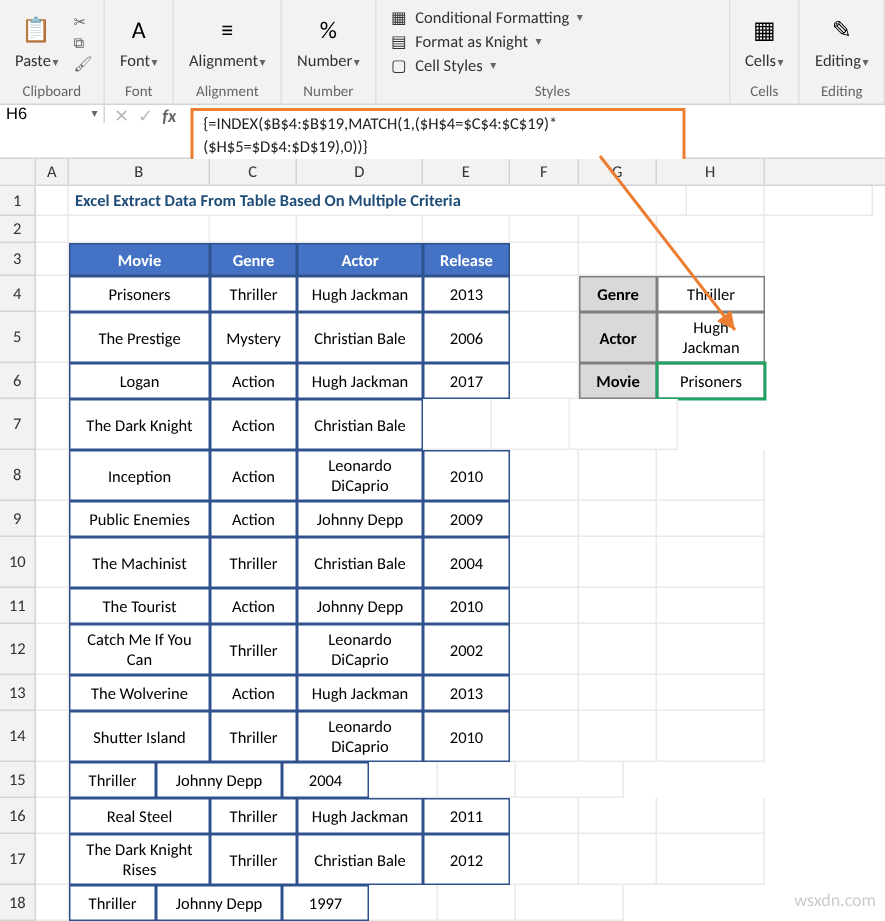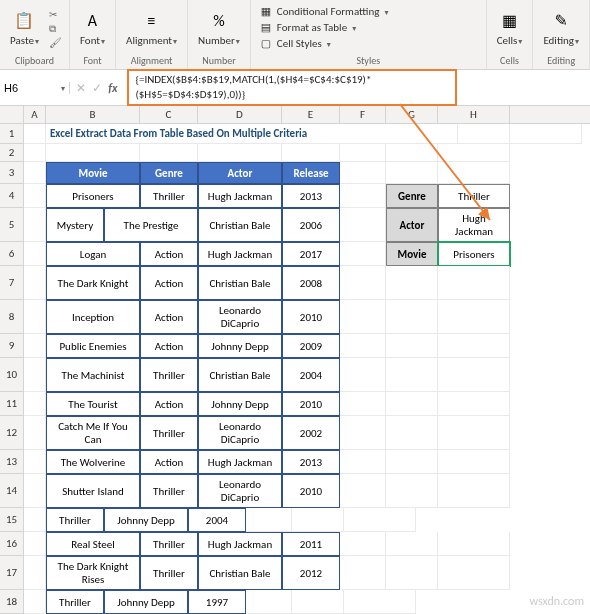--- a/index.html
+++ b/index.html
@@ -54,21 +54,21 @@
       font-size: 16px;
     }
     .big-btn-label { font-size: 11px; color: #333; }
     .dropdown-caret { font-size: 8px; color: #666; margin-left:1px;}
     .mini-icons { display:flex; flex-direction:column; gap:2px; padding-left:2px;}
     .mini-icons span { width:14px; height:12px; font-size:10px; color:#666;}
     .styles-list { display:flex; flex-direction:column; align-items:flex-start; gap:1px; font-size:11px; color:#333;}
     .styles-list div { display:flex; align-items:center; gap:4px; padding:1px 2px; cursor:pointer;}
     .styles-list .si { width:14px; display:inline-block; text-align:center;}
     
-    .fbar-row { display:flex; align-items:center; border-bottom:1px solid #d4d4d4; height:36px; background:#fff;}
+    .fbar-row { display:flex; align-items:flex-start; border-bottom:1px solid #d4d4d4; height:36px; background:#fff;}
     .name-box {
       width: 70px; border-right:1px solid #d4d4d4; display:flex; align-items:center; padding:0 4px;
       font-size:11px; background:#fff;
     }
     .name-box input { border:none; width:100%; font-size:11px; outline:none;}
     .fx-controls { display:flex; align-items:center; gap:6px; padding:0 6px; color:#bbb; font-size:12px;}
     .fx-label { font-style:italic; color:#666;font-weight:bold;}
     .formula-wrap { flex:1; display:flex; align-items:center; padding:2px 4px;}
     .formula-highlight {
       border:2px solid #ed7d31; padding:2px 6px; font-size:11px; color:#222;
@@ -157,21 +157,21 @@
   <div class="ribbon-group" style="flex:1;">
     <div class="ribbon-group-content" style="justify-content:flex-start; width:100%;">
       <div class="styles-list">
         <div>
             <span class="si">▦</span>
             <span>Conditional Formatting</span>
             <span class="dropdown-caret">▾</span>
           </div>
         <div>
             <span class="si">▤</span>
-            <span>Format as Table</span>
+            <span>Format as Knight</span>
             <span class="dropdown-caret">▾</span>
           </div>
         <div>
             <span class="si">▢</span>
             <span>Cell Styles</span>
             <span class="dropdown-caret">▾</span>
           </div>
       </div>
     </div>
     <div class="ribbon-group-label">Styles</div>
@@ -264,22 +264,22 @@
         <div class="cell cC td-b ">Thriller</div>
         <div class="cell cD td-b ">Hugh Jackman</div>
         <div class="cell cE td-b ">2013</div>
         <div class="cell cF "></div>
         <div class="cell cG th-gray">Genre</div>
         <div class="cell cH td-g">Thriller</div>
       </div>
       <div class="row" style="height:34px">
         <div class="row-h">5</div>
         <div class="cell cA "></div>
+        <div class="cell cB td-b ">The Prestige</div>
         <div class="cell cC td-b ">Mystery</div>
-        <div class="cell cB td-b ">The Prestige</div>
         <div class="cell cD td-b ">Christian Bale</div>
         <div class="cell cE td-b ">2006</div>
         <div class="cell cF "></div>
         <div class="cell cG th-gray">Actor</div>
         <div class="cell cH td-g">Hugh Jackman</div>
       </div>
       <div class="row" style="height:24px">
         <div class="row-h">6</div>
         <div class="cell cA "></div>
         <div class="cell cB td-b ">Logan</div>
@@ -289,21 +289,20 @@
         <div class="cell cF "></div>
         <div class="cell cG th-gray">Movie</div>
         <div class="cell cH td-g active-border">Prisoners</div>
       </div>
       <div class="row" style="height:34px">
         <div class="row-h">7</div>
         <div class="cell cA "></div>
         <div class="cell cB td-b ">The Dark Knight</div>
         <div class="cell cC td-b ">Action</div>
         <div class="cell cD td-b ">Christian Bale</div>
-        <div class="cell cE td-b ">2008</div>
         <div class="cell cF "></div>
         <div class="cell cG "></div>
         <div class="cell cH "></div>
       </div>
       <div class="row" style="height:34px">
         <div class="row-h">8</div>
         <div class="cell cA "></div>
         <div class="cell cB td-b ">Inception</div>
         <div class="cell cC td-b ">Action</div>
         <div class="cell cD td-b ">Leonardo DiCaprio</div>

